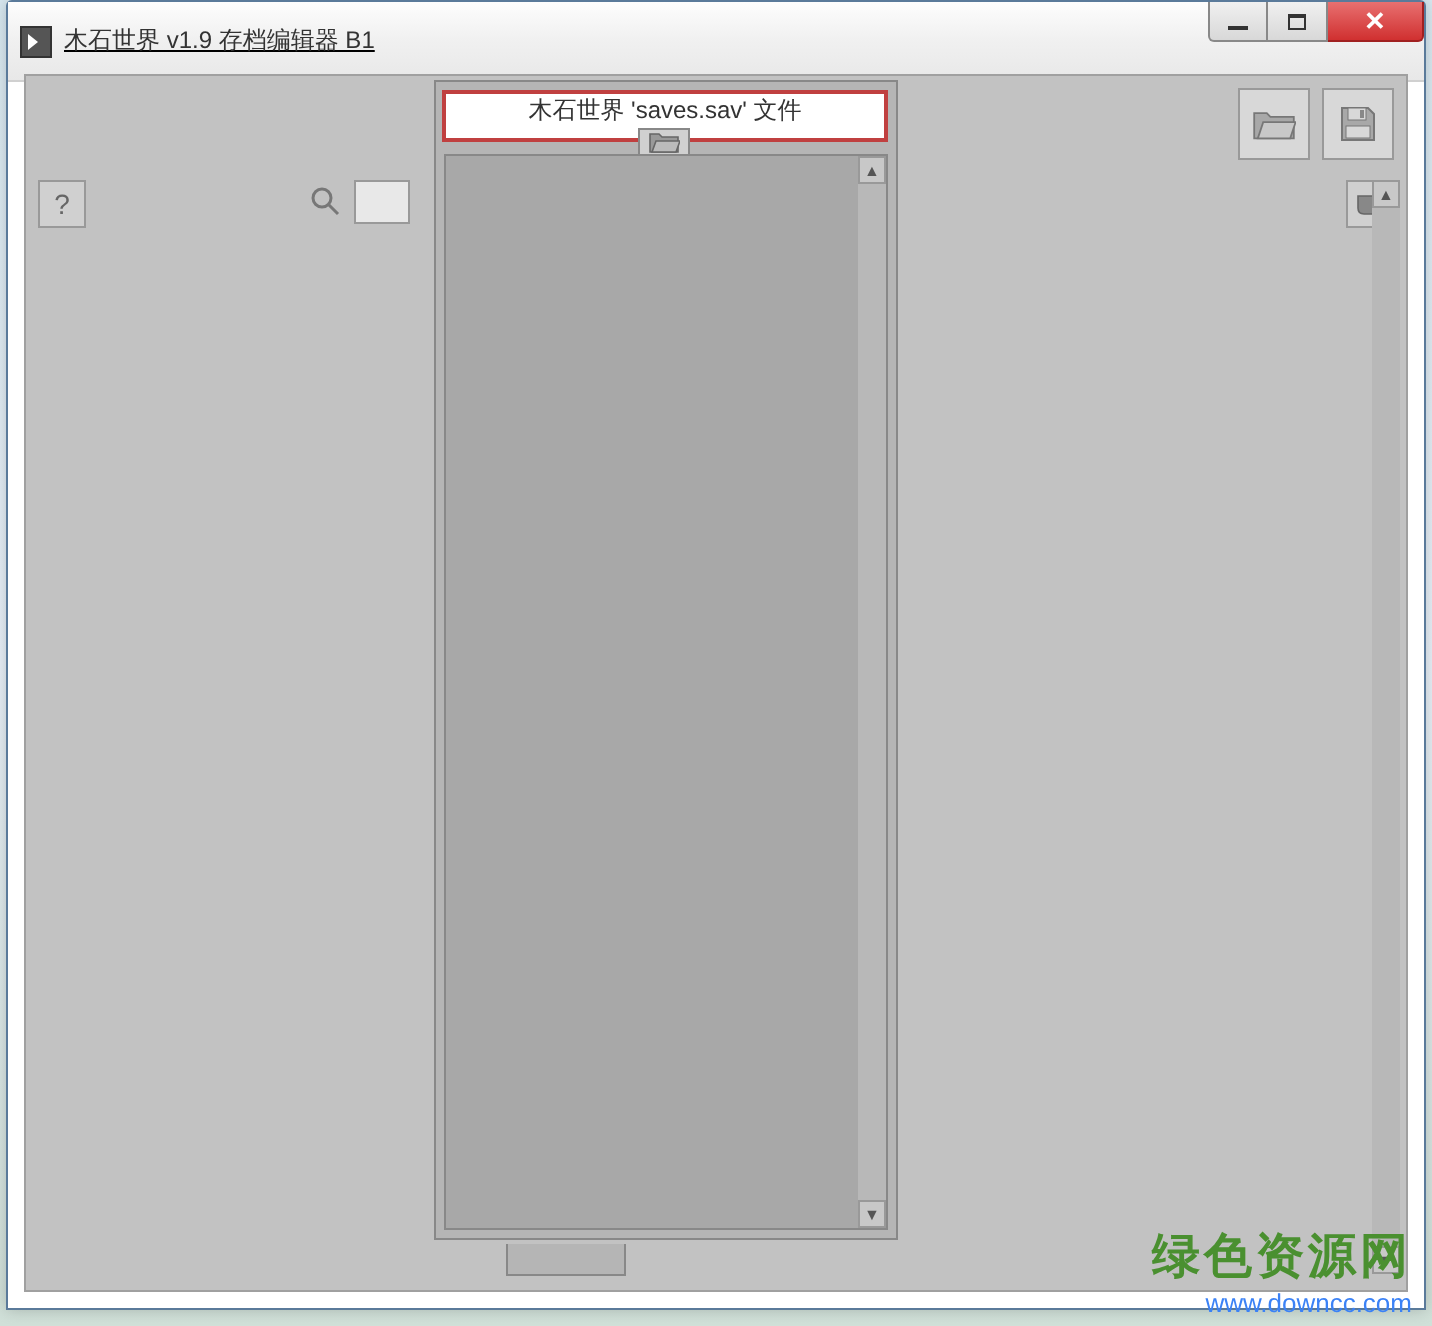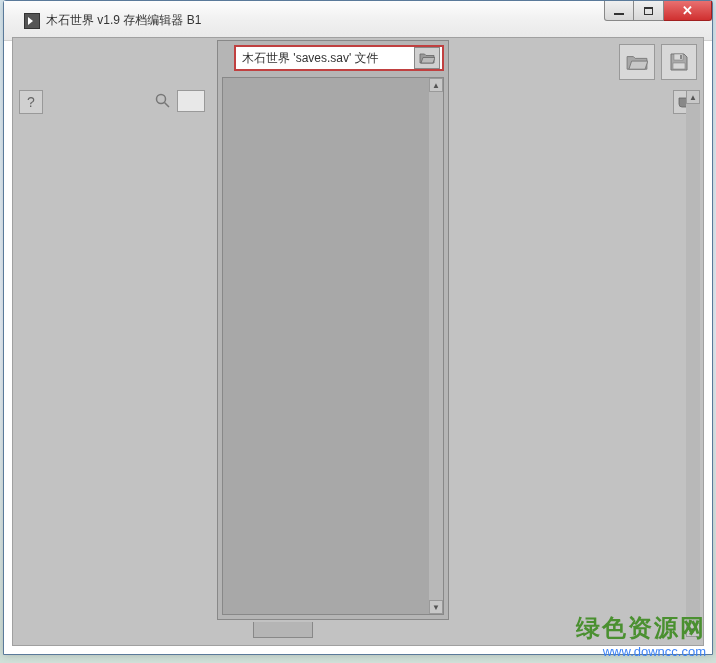--- a/index.html
+++ b/index.html
@@ -22,22 +22,23 @@
       border: 1px solid #5a7a9a;
       border-radius: 3px 3px 0 0;
       box-shadow: 0 0 8px rgba(0,0,0,0.2);
     }
     .titlebar {
       height: 40px;
       background: linear-gradient(to bottom, #fdfdfd 0%, #f0f0f0 50%, #e8e8e8 100%);
       border-bottom: 1px solid #d0d0d0;
       display: flex;
       align-items: center;
-      padding: 0 0 0 20px;
+      padding: 0 0 0 6px;
       position: relative;
+      text-decoration: underline;
     }
     .titlebar-icon {
       width: 16px;
       height: 16px;
       margin-right: 6px;
       background: #555;
       border: 1px solid #333;
       position: relative;
     }
     .titlebar-icon::after {
@@ -174,28 +175,29 @@
       position: absolute;
       left: 204px;
       top: 2px;
       width: 232px;
       height: 580px;
       background: #b5b5b5;
       border: 1px solid #888;
     }
     .file-input-row {
       position: absolute;
-      left: 16px;
+      left: 3px;
       top: 4px;
       right: 4px;
       height: 26px;
       border: 2px solid #c04040;
       background: #fff;
       display: flex;
       align-items: center;
+      flex-direction: column;
     }
     .file-input-text {
       flex: 1;
       padding: 0 6px;
       font-size: 12px;
       color: #333;
       font-family: SimSun, sans-serif;
     }
     .file-browse-btn {
       width: 26px;

